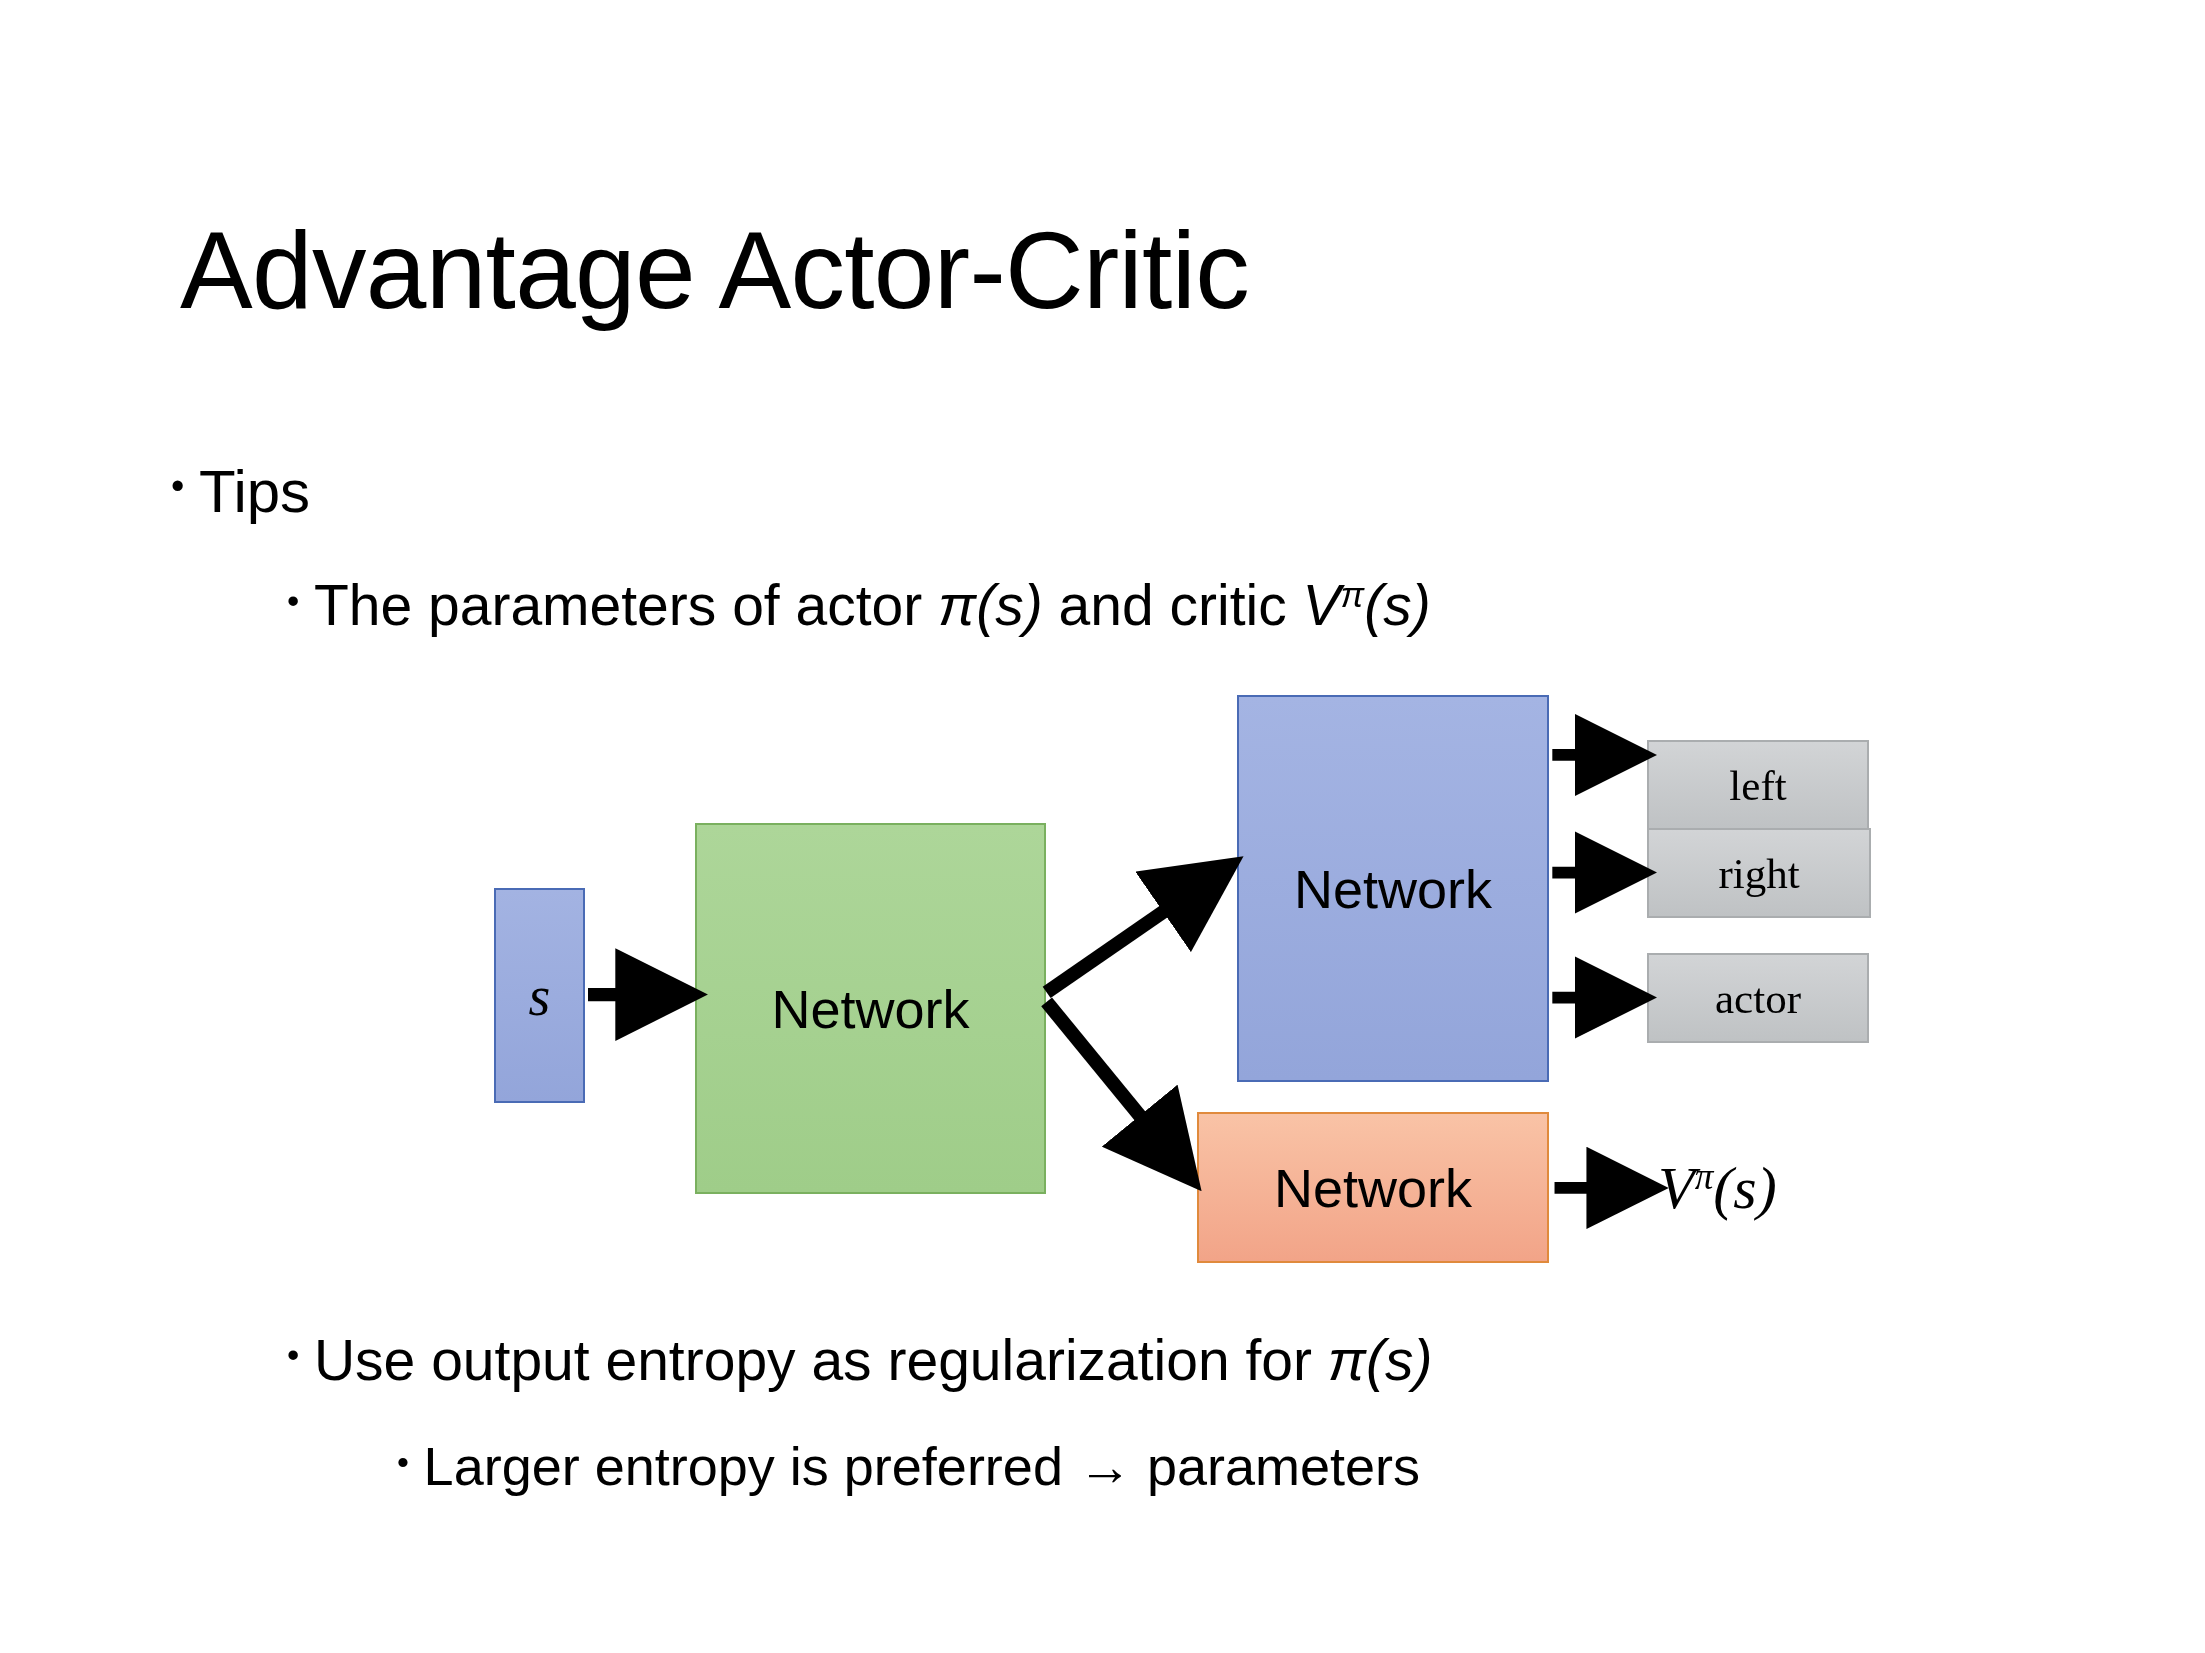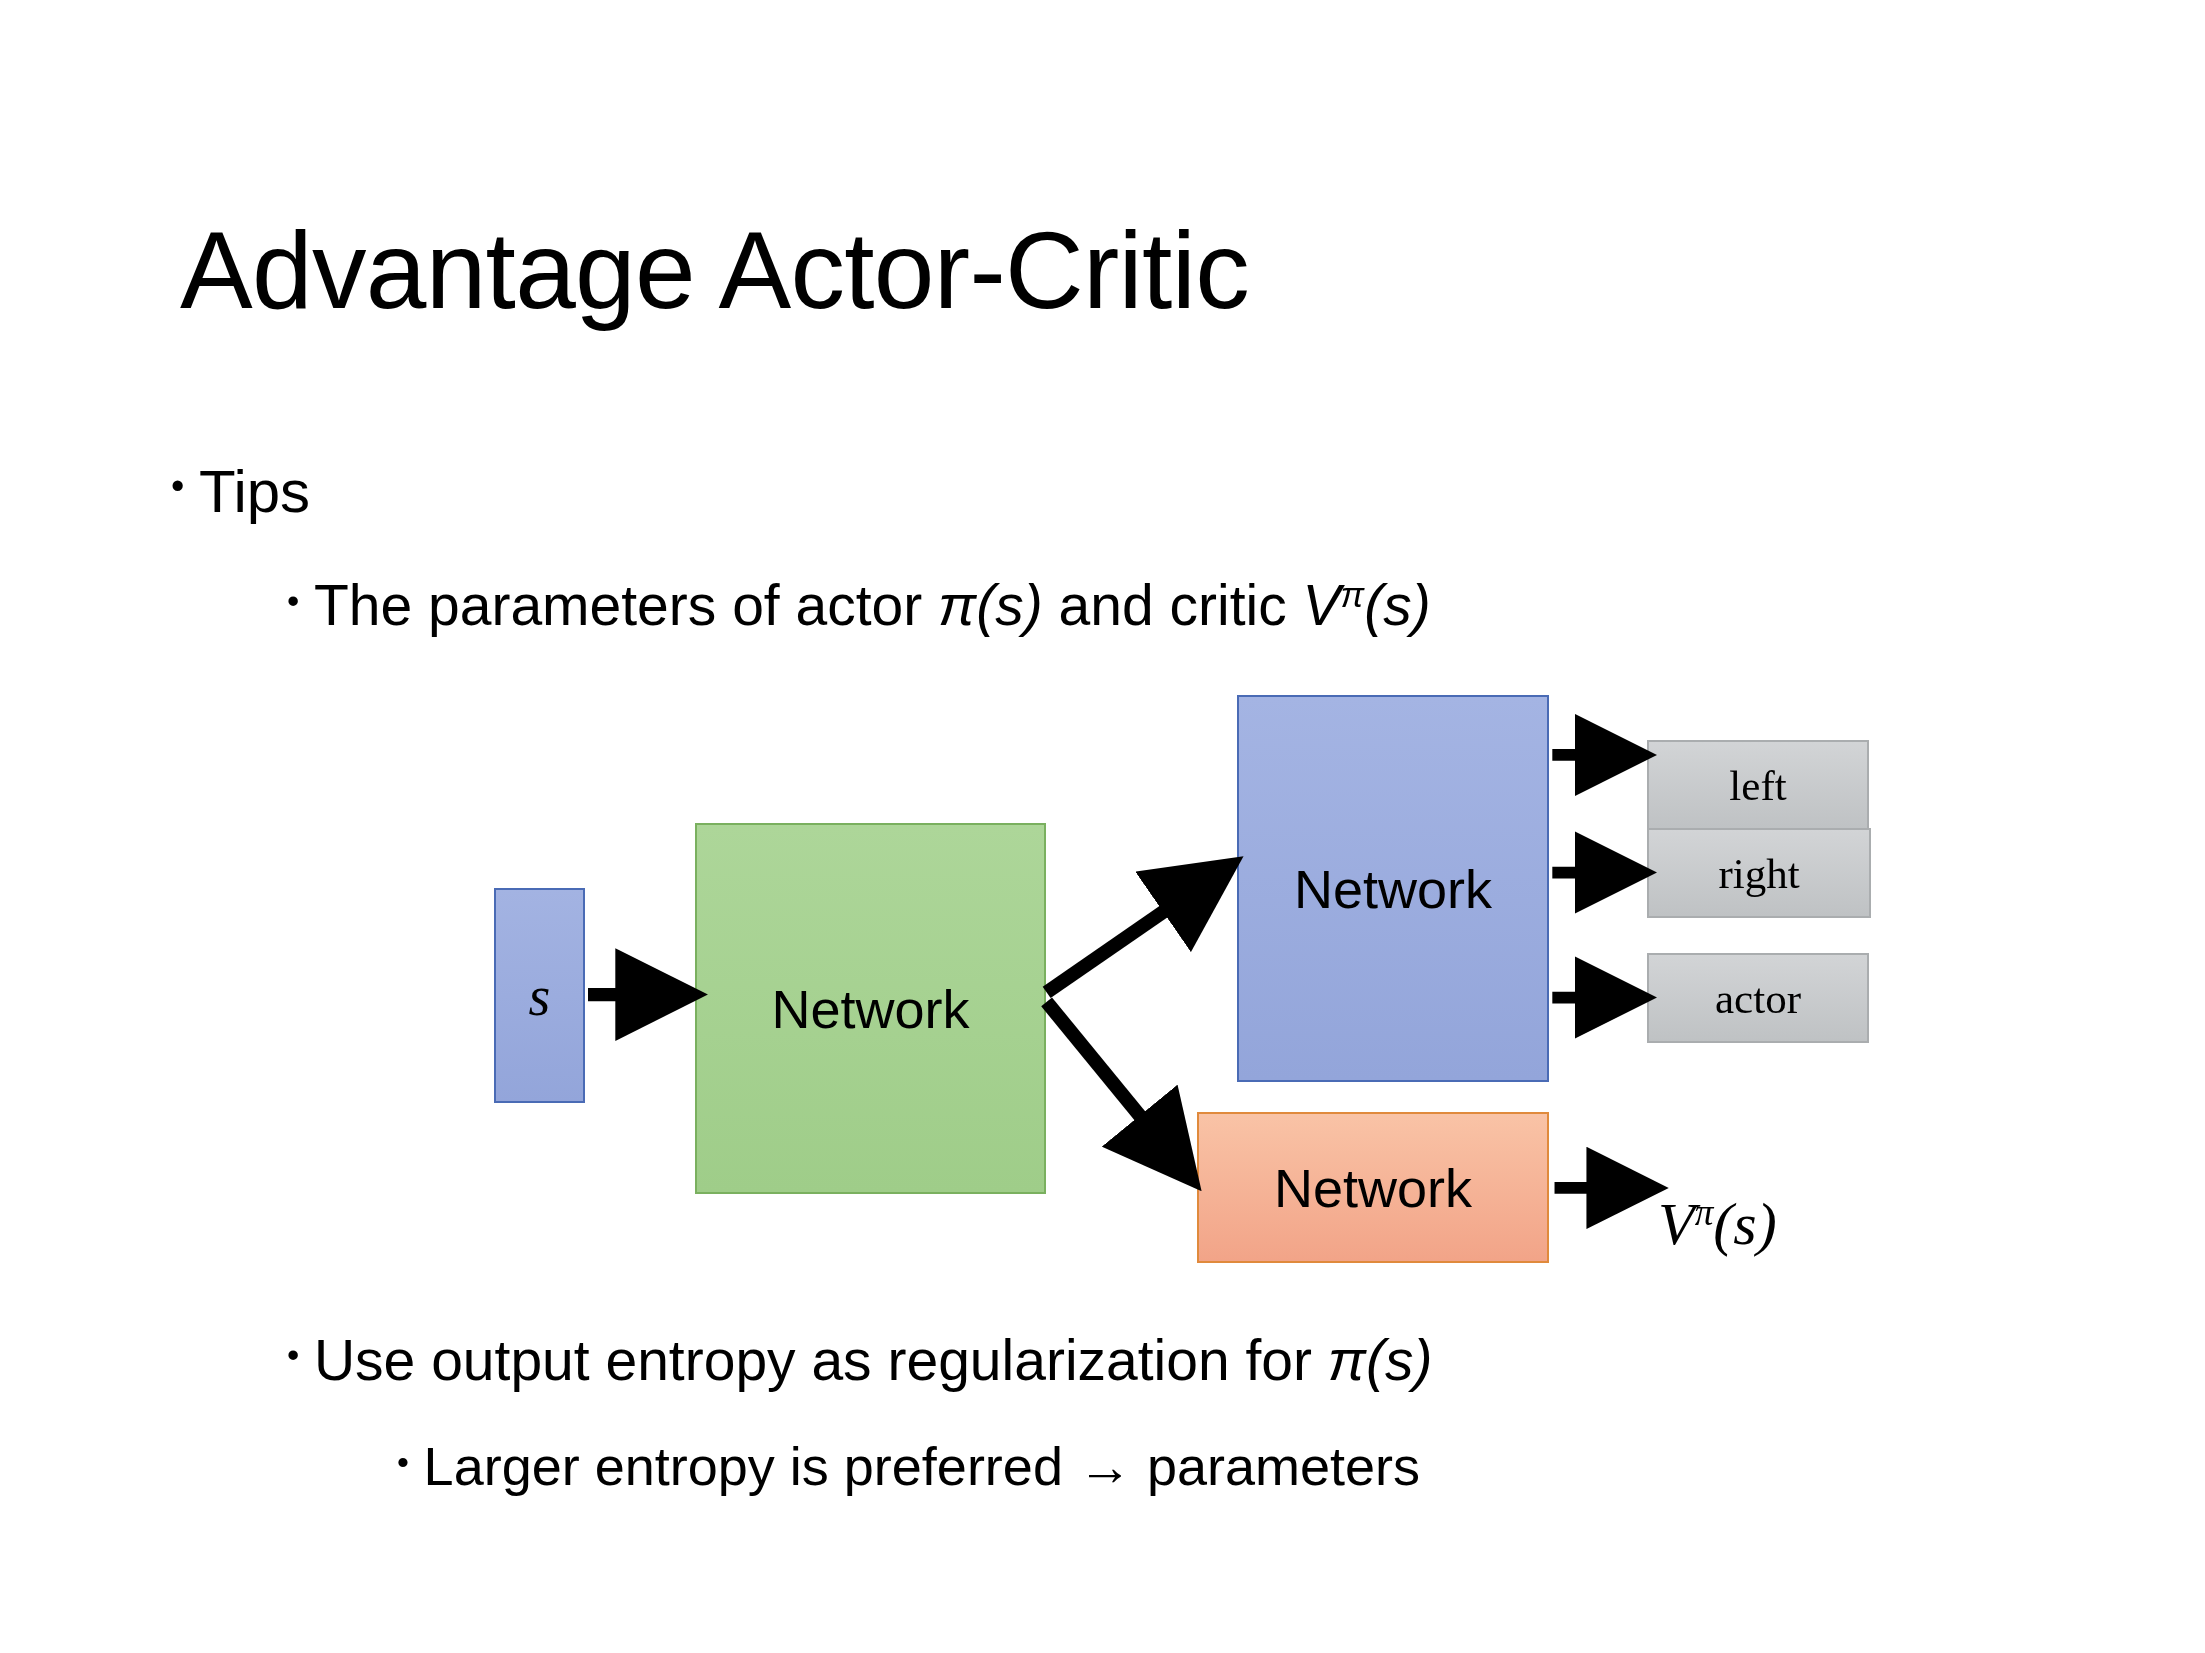--- a/index.html
+++ b/index.html
@@ -158,21 +158,20 @@
   #out-fire  { left: 1647px; top: 953px; width: 222px; height: 90px; }
 
   #vpi-label {
     position: absolute;
     left: 1658px;
     top: 1154px;
     font-family: "Liberation Serif", serif;
     font-style: italic;
     font-size: 60px;
     white-space: nowrap;
-    margin-top: 36px;
   }
   #vpi-label sup { font-size: 0.62em; vertical-align: 0.52em; }
 
   svg#arrows {
     position: absolute;
     left: 0; top: 0;
     width: 2205px;
     height: 1654px;
     pointer-events: none;
   }

